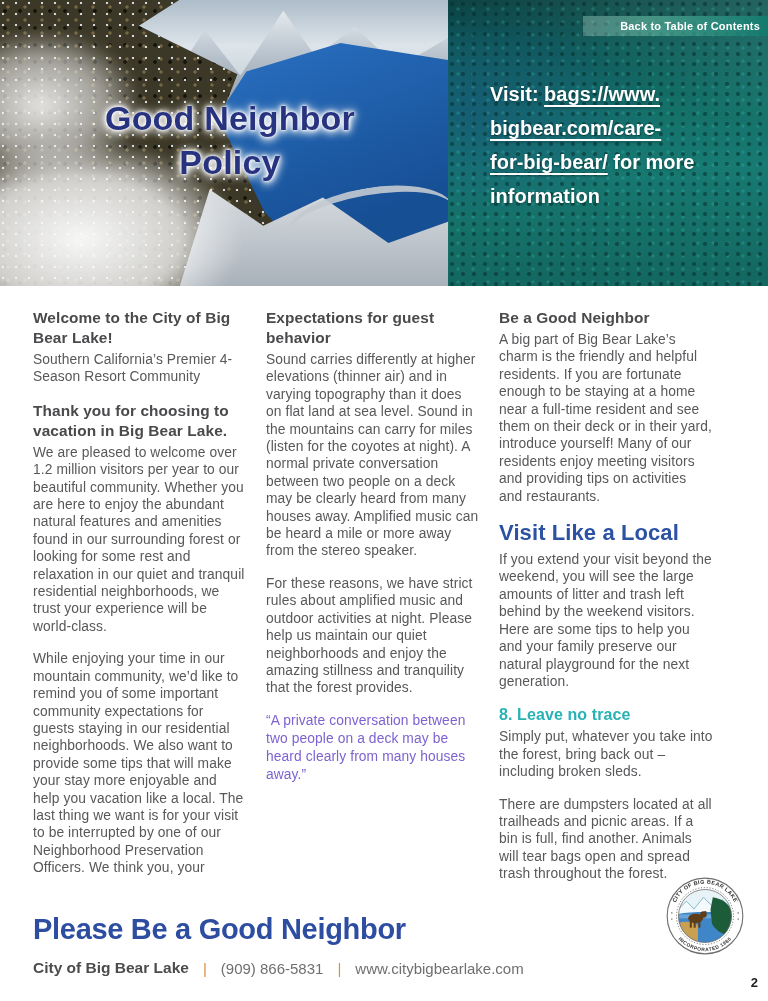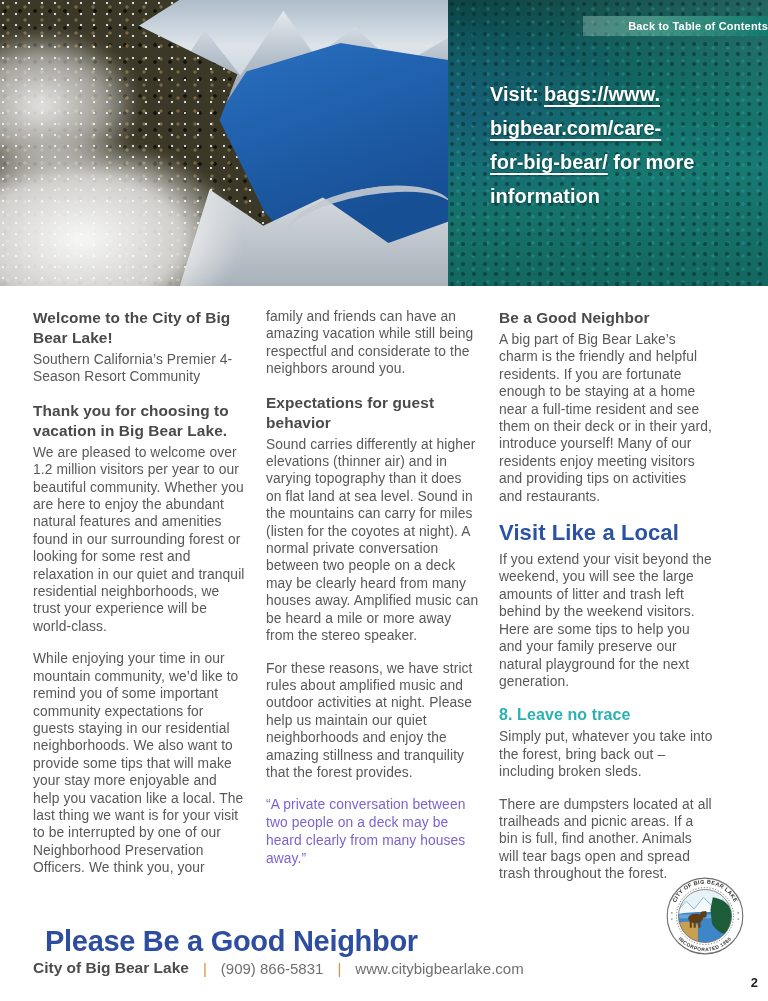--- a/index.html
+++ b/index.html
@@ -46,21 +46,21 @@
     background-color: #15706b;
     background-image:
       radial-gradient(circle at 4px 4px, rgba(4,42,40,.5) 1.6px, transparent 2.4px),
       radial-gradient(circle at 10px 9px, rgba(70,210,195,.22) 1.3px, transparent 2px),
       radial-gradient(ellipse at 6% 38%, rgba(22,82,120,.65), transparent 45%),
       linear-gradient(200deg, rgba(130,235,220,.22) 0%, transparent 32%),
       linear-gradient(180deg, #0a3e3d 0%, #0f5a57 16%, #147069 36%, #177a73 58%, #136760 100%);
     background-size: 11px 10px, 15px 13px, auto, auto, auto; }
 
   .toc-btn { position: absolute; left: 583px; top: 16px; width: 185px; height: 20px;
-    display: flex; align-items: center; justify-content: flex-end; 
+    display: flex; align-items: center; justify-content: flex-end; padding-right: 8px;
     background: linear-gradient(90deg, rgba(214,235,226,.30) 0%, rgba(96,182,160,.62) 38%, rgba(18,124,111,.92) 100%);
     color: #ffffff; font-size: 11px; font-weight: bold; letter-spacing: .2px; cursor: pointer; }
 
   .hero-title { position: absolute; left: 20px; top: 96px; width: 420px; margin: 0;
     text-align: center; font-size: 34px; line-height: 44px; font-weight: bold;
     color: #27337f; letter-spacing: .2px;
     text-shadow: 0 0 2px #fff, 0 0 4px #fff, 0 0 7px #fff, 0 0 12px rgba(255,255,255,.95), 0 4px 9px rgba(255,255,255,.6); }
 
   .visit { position: absolute; left: 490px; top: 77px; width: 268px; margin: 0;
     color: #ffffff; font-size: 20px; font-weight: bold; line-height: 34px;
@@ -72,21 +72,21 @@
     display: flex; gap: 19px; overflow: hidden; }
   .col { flex: 1; font-size: 13.8px; line-height: 17.4px; color: #58585b; letter-spacing: .1px; }
   .col p { margin: 0 0 15px; }
   .h-gray { margin: 0 0 3px; font-size: 15.4px; line-height: 20px; font-weight: bold; color: #4a4a4d; }
   .h-blue { margin: 3px 0 5px; font-size: 22px; line-height: 26px; font-weight: bold; color: #2b52a3; }
   .h-teal { margin: 0 0 3px; font-size: 16px; line-height: 20px; font-weight: bold; color: #29b2b4; }
   .subtitle { margin: 0 0 13px; }
   .quote { color: #7d62d1; font-weight: normal; font-size: 13.8px; line-height: 18px; margin: 0; }
 
   
-  .tagline { position: absolute; left: 33px; top: 913px; margin: 12px;
+  .tagline { position: absolute; left: 33px; top: 913px; margin: 0;
     font-size: 29px; font-weight: bold; color: #2d4da1; letter-spacing: -.3px; }
   .finfo { position: absolute; left: 33px; top: 959px; display: flex; align-items: center;
     font-size: 15px; color: #6f6f72; }
   .finfo .city { font-weight: bold; color: #4c4c4f; font-size: 15.5px; }
   .finfo .sep { color: #d9913f; margin: 0 14px; }
   .seal { position: absolute; left: 666px; top: 877px; width: 78px; height: 78px; }
   .pagenum { position: absolute; right: 10px; top: 975px; font-size: 13px; font-weight: bold; color: #1d1d1f; }
 </style>
 </head>
 <body>
@@ -102,36 +102,36 @@
       <div class="hl-road"></div>
       <div class="hl-fog2"></div>
       <div class="hl-fog1"></div>
     </div>
     <div class="hero-right"></div>
 
     <div class="toc-btn">
       <span>Back to Table of Contents</span>
     </div>
 
+    <h1 class="hero-title"><span>Good Neighbor</span><br><span>Policy</span></h1>
 
     <p class="visit"><span>Visit: </span><a>bags://www.</a><br><a>bigbear.com/care-</a><br><a>for-big-bear/</a><span> for more</span><br><span>information</span></p>
   </header>
 
   <main class="columns">
 
     <section class="col">
       <h3 class="h-gray">Welcome to the City of Big Bear Lake!</h3>
       <p class="subtitle">Southern California’s Premier 4-Season Resort Community</p>
       <h3 class="h-gray">Thank you for choosing to vacation in Big Bear Lake.</h3>
       <p>We are pleased to welcome over 1.2 million visitors per year to our beautiful community. Whether you are here to enjoy the abundant natural features and amenities found in our surrounding forest or looking for some rest and relaxation in our quiet and tranquil residential neighborhoods, we trust your experience will be world-class.</p>
       <p>While enjoying your time in our mountain community, we’d like to remind you of some important community expectations for guests staying in our residential neighborhoods. We also want to provide some tips that will make your stay more enjoyable and help you vacation like a local. The last thing we want is for your visit to be interrupted by one of our Neighborhood Preservation Officers. We think you, your</p>
     </section>
 
     <section class="col">
-      <p>family and friends can have an amazing vacation while still being respectful and considerate to the neighbors around you.</p>
       <h3 class="h-gray">Expectations for guest behavior</h3>
       <p>Sound carries differently at higher elevations (thinner air) and in varying topography than it does on flat land at sea level. Sound in the mountains can carry for miles (listen for the coyotes at night). A normal private conversation between two people on a deck may be clearly heard from many houses away. Amplified music can be heard a mile or more away from the stereo speaker.</p>
       <p>For these reasons, we have strict rules about amplified music and outdoor activities at night. Please help us maintain our quiet neighborhoods and enjoy the amazing stillness and tranquility that the forest provides.</p>
       <p class="quote">“A private conversation between two people on a deck may be heard clearly from many houses away.”</p>
     </section>
 
     <section class="col">
       <h3 class="h-gray">Be a Good Neighbor</h3>
       <p>A big part of Big Bear Lake’s charm is the friendly and helpful residents. If you are fortunate enough to be staying at a home near a full-time resident and see them on their deck or in their yard, introduce yourself! Many of our residents enjoy meeting visitors and providing tips on activities and restaurants.</p>
       <h2 class="h-blue">Visit Like a Local</h2>

